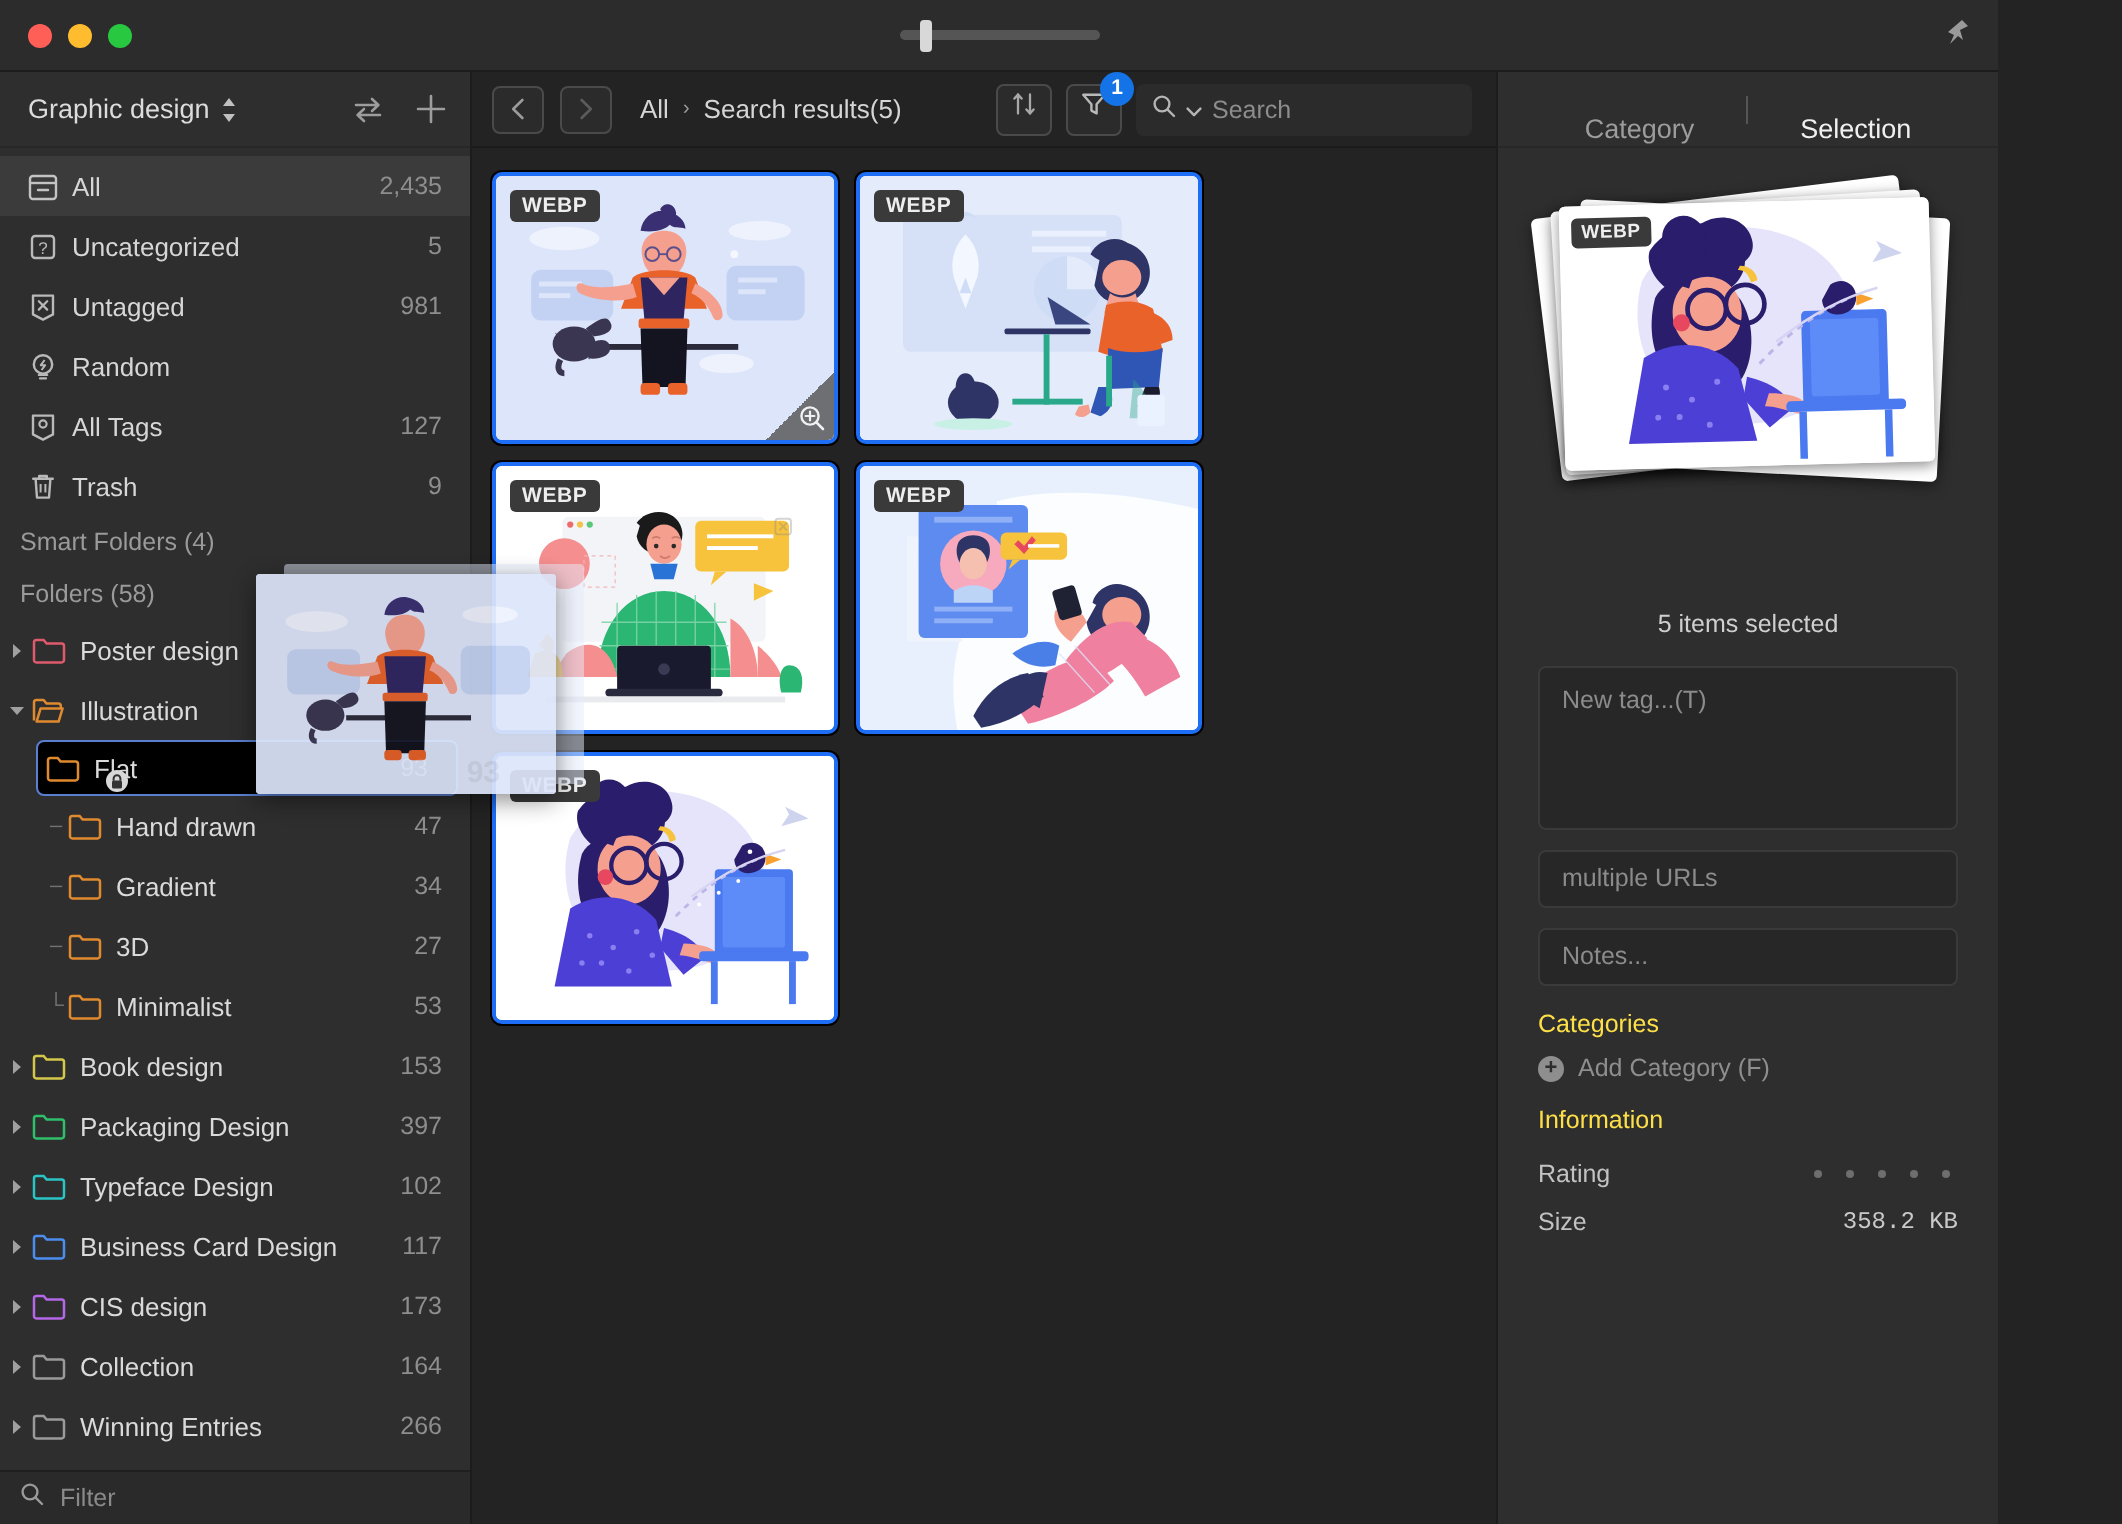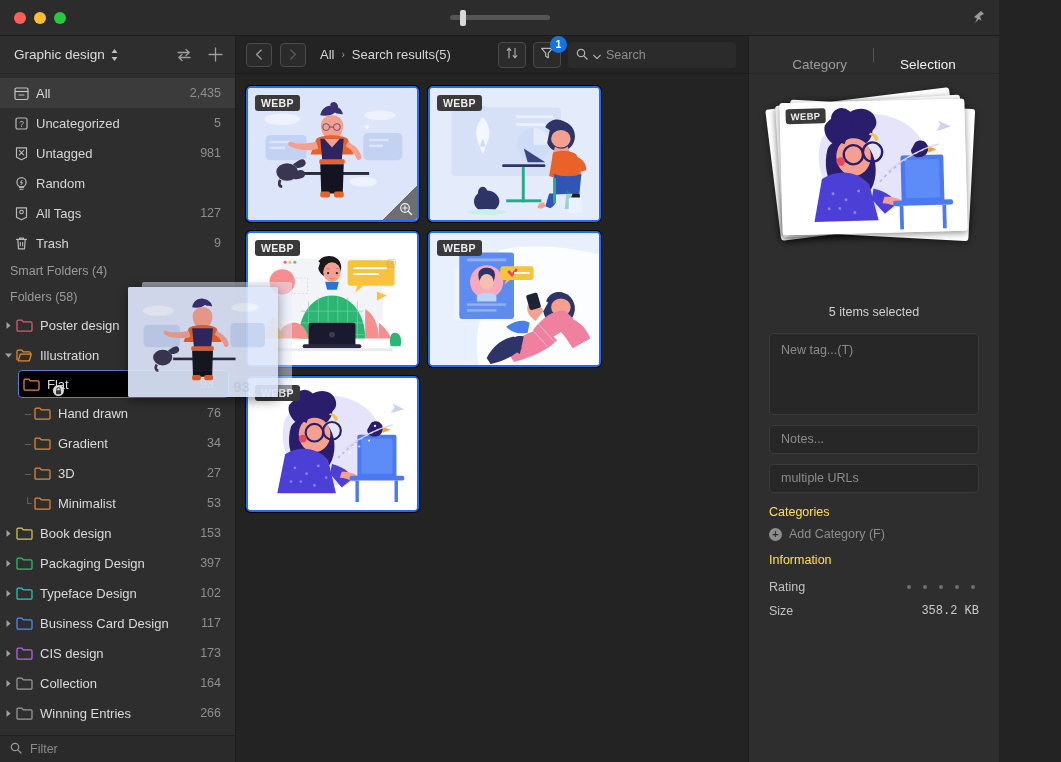--- a/index.html
+++ b/index.html
@@ -396,21 +396,21 @@
         </div>
 
         <div class="tree-row child">
           <span class="guide">–</span>
           <span class="fi">
             <svg width="17" height="14" viewBox="0 0 17 14">
                 <path d="M1 3.2a1.2 1.2 0 011.2-1.2h3.6l1.5 1.8h7.5a1.2 1.2 0 011.2 1.2v7a1.2 1.2 0 01-1.2 1.2H2.2A1.2 1.2 0 011 12.2z" stroke="#e08a30" stroke-width="1.25" fill="none"></path>
               </svg>
           </span>
           <span class="lbl">Hand drawn</span>
-          <span class="cnt">76</span>
+          <span class="cnt">47</span>
         </div>
 
         <div class="tree-row child">
           <span class="guide">–</span>
           <span class="fi">
             <svg width="17" height="14" viewBox="0 0 17 14">
                 <path d="M1 3.2a1.2 1.2 0 011.2-1.2h3.6l1.5 1.8h7.5a1.2 1.2 0 011.2 1.2v7a1.2 1.2 0 01-1.2 1.2H2.2A1.2 1.2 0 011 12.2z" stroke="#e08a30" stroke-width="1.25" fill="none"></path>
               </svg>
           </span>
           <span class="lbl">Gradient</span>
@@ -870,22 +870,22 @@
             </svg>
             <div class="webp">WEBP</div>
           </div>
         </div>
       </div>
 
       <div class="selcount">5 items selected</div>
 
       <div class="insp-body">
         <div class="field tags">New tag...(T)</div>
+        <div class="field urls">multiple URLs</div>
         <div class="field notes">Notes...</div>
-        <div class="field urls">multiple URLs</div>
 
         <div class="sec-title">Categories</div>
         <div class="addcat">
           <span class="plusbadge">+</span>
           <span>Add Category (F)</span>
         </div>
 
         <div class="sec-title">Information</div>
         <div class="inforow">
           <span>Rating</span>

